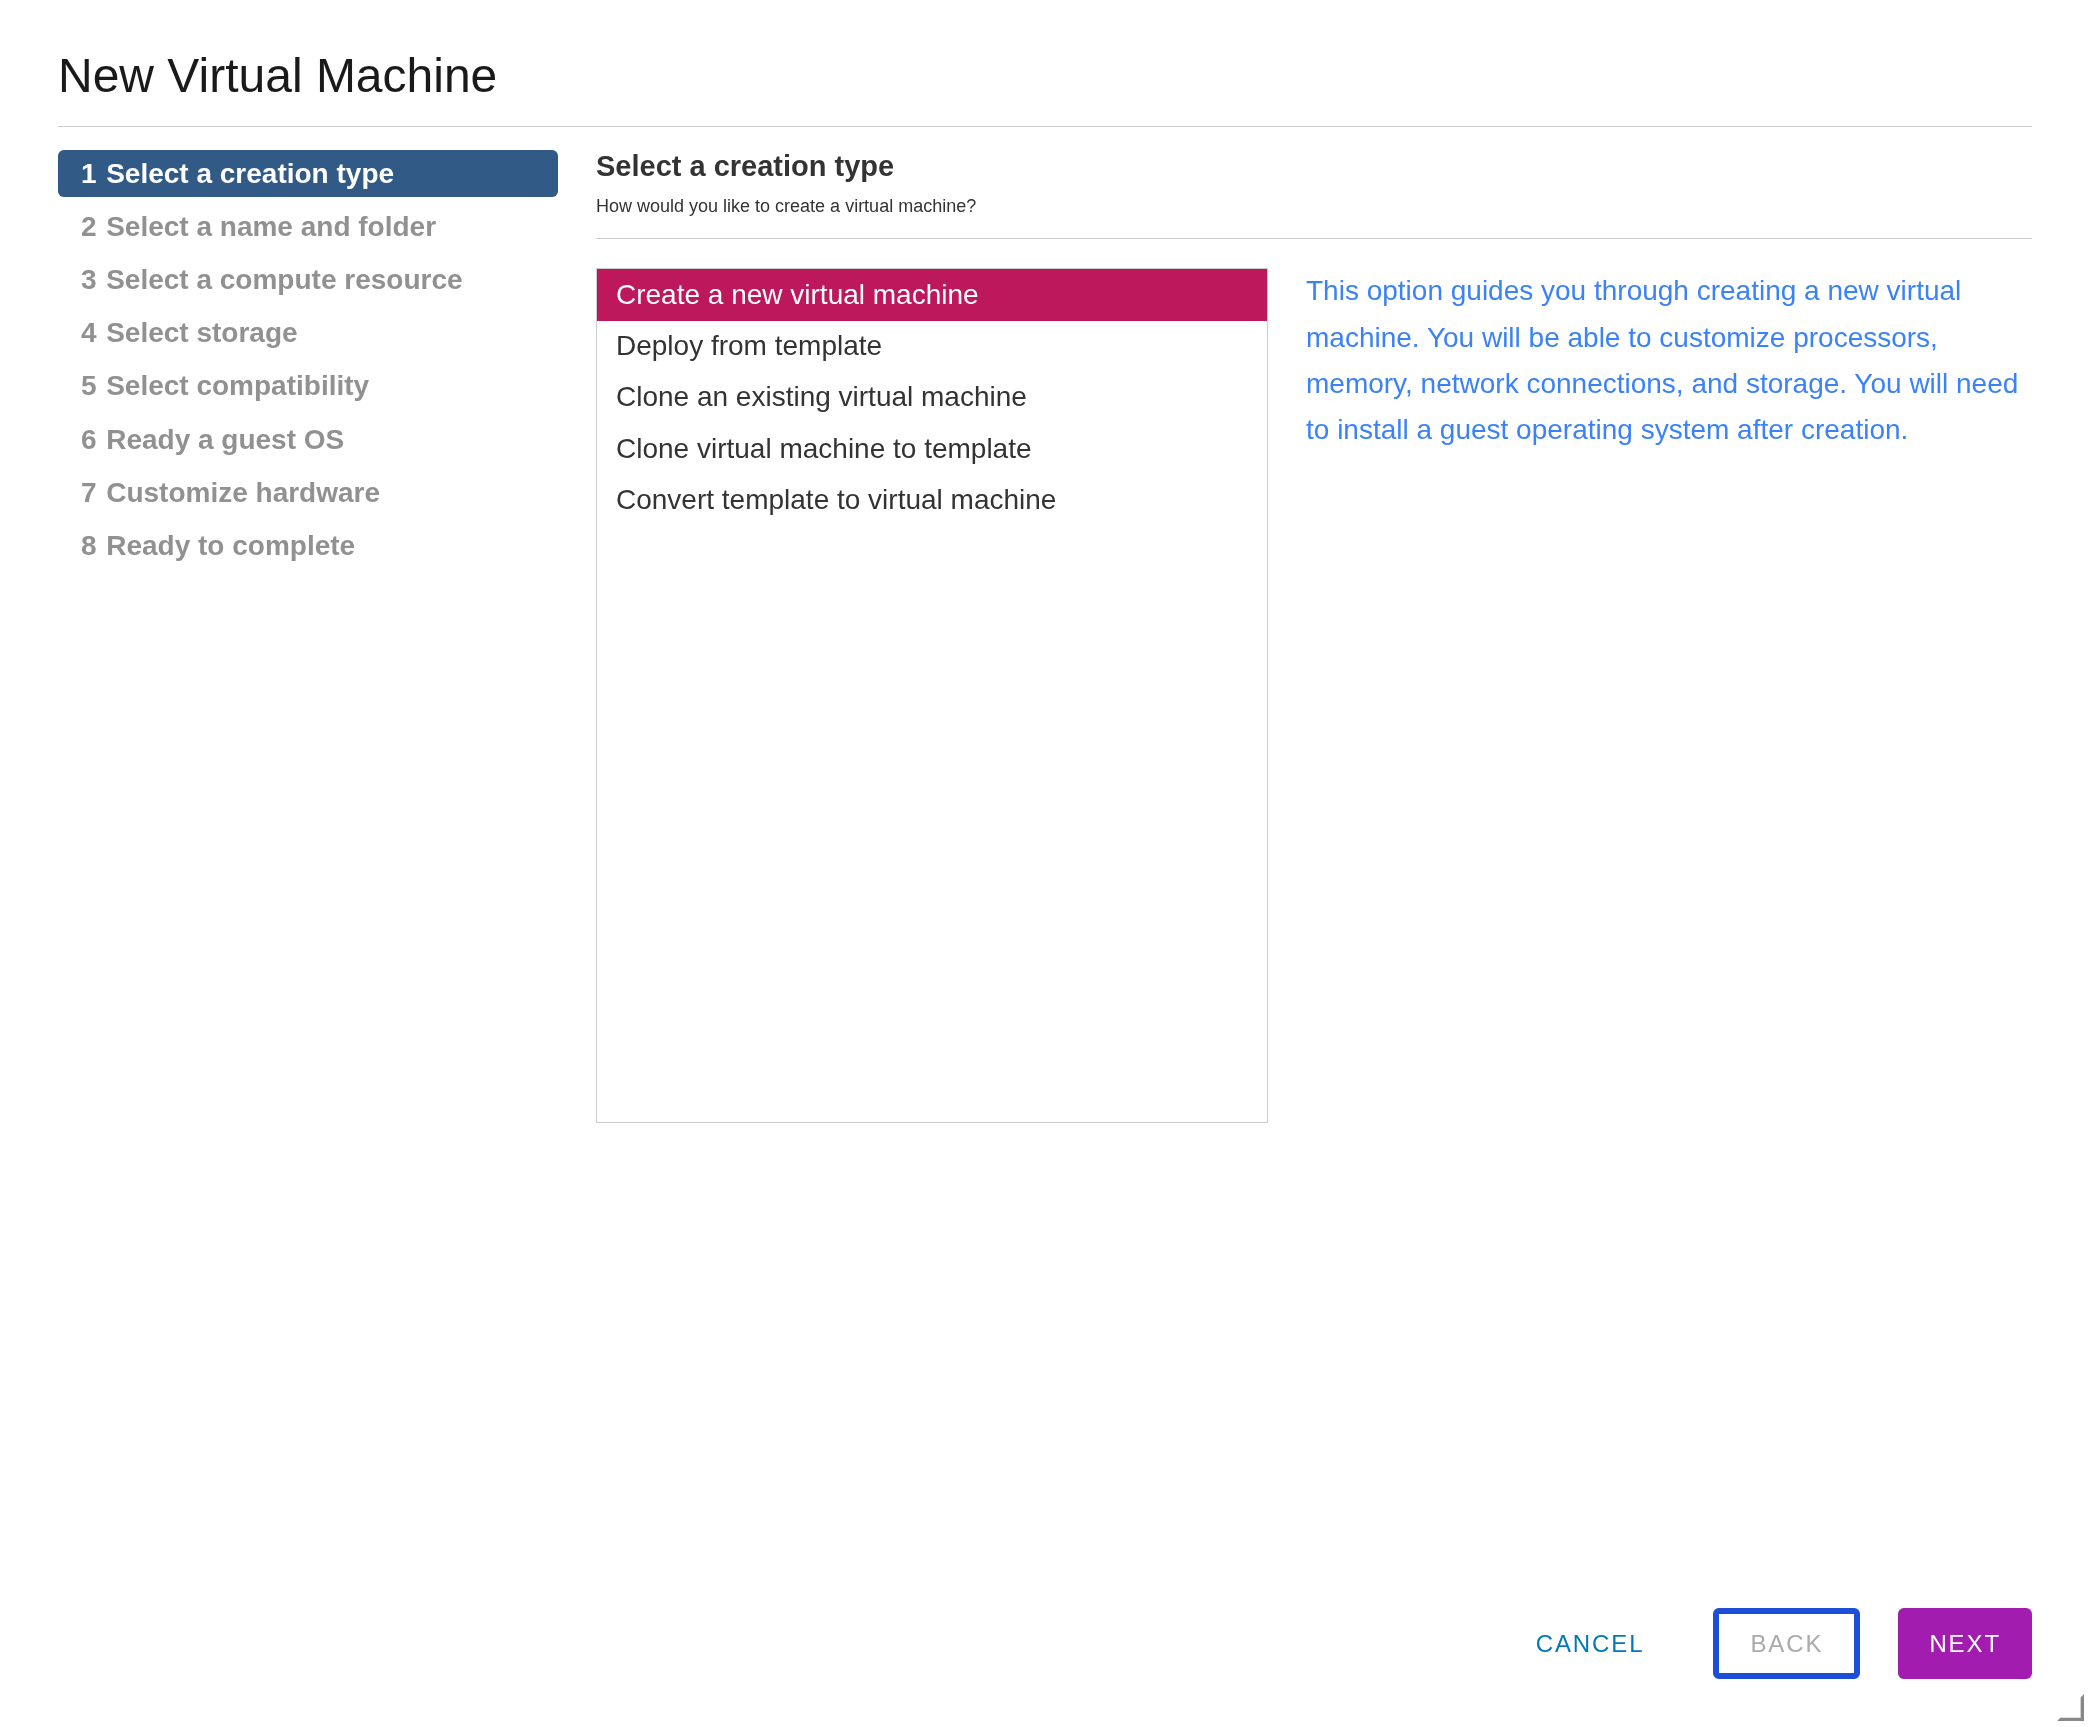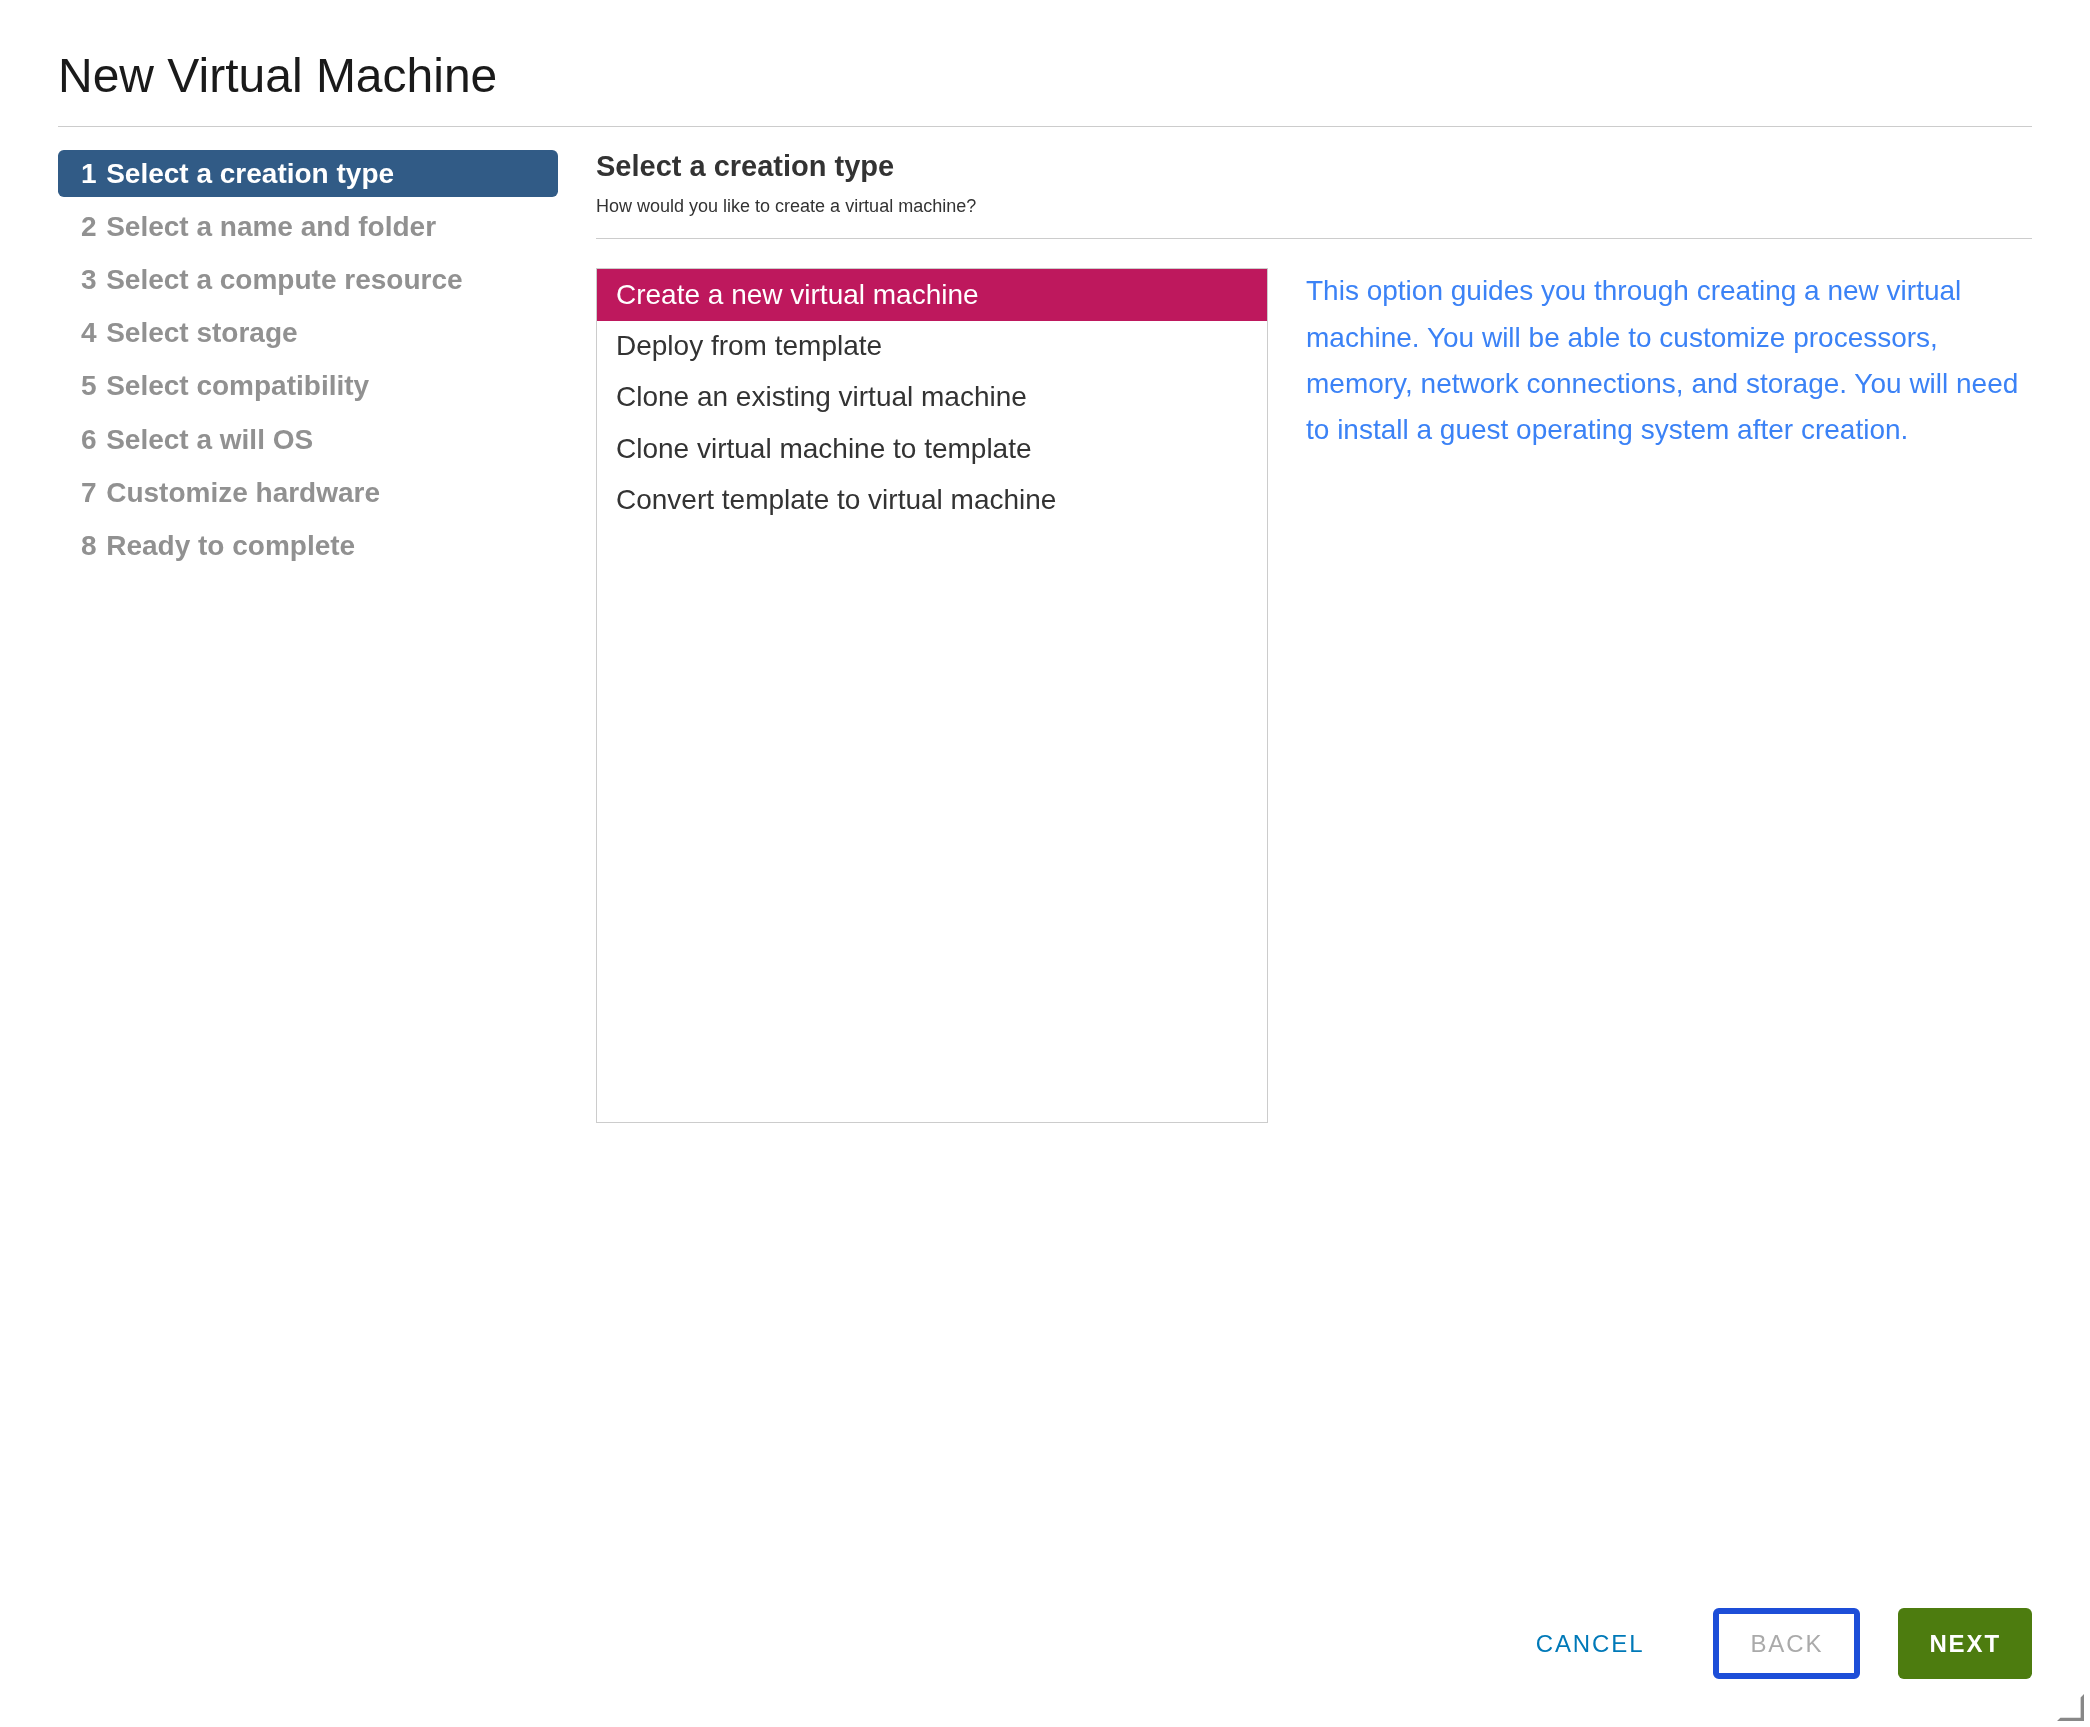--- a/index.html
+++ b/index.html
@@ -127,23 +127,22 @@
     }
     .btn-back {
       color: #aaa;
       border: 6px solid #1d4ed8;
       border-radius: 5.8px;
       background: #fff;
       cursor: default;
     }
     .btn-next {
       color: #fff;
-      background: #4d7c0f;
+      background: #a21caf;
       border-radius: 5.8px;
-      font-weight: bold;
     }
     .resize-grip {
       position: absolute;
       right: 5.8px;
       bottom: 5.8px;
       width: 27px;
       height: 27px;
       color: #888;
     }
   </style>
@@ -171,21 +170,21 @@
       <div class="step">
         <span class="step-num">4</span>
         <span>Select storage</span>
       </div>
       <div class="step">
         <span class="step-num">5</span>
         <span>Select compatibility</span>
       </div>
       <div class="step">
         <span class="step-num">6</span>
-        <span>Select a will OS</span>
+        <span>Ready a guest OS</span>
       </div>
       <div class="step">
         <span class="step-num">7</span>
         <span>Customize hardware</span>
       </div>
       <div class="step">
         <span class="step-num">8</span>
         <span>Ready to complete</span>
       </div>
     </nav>

